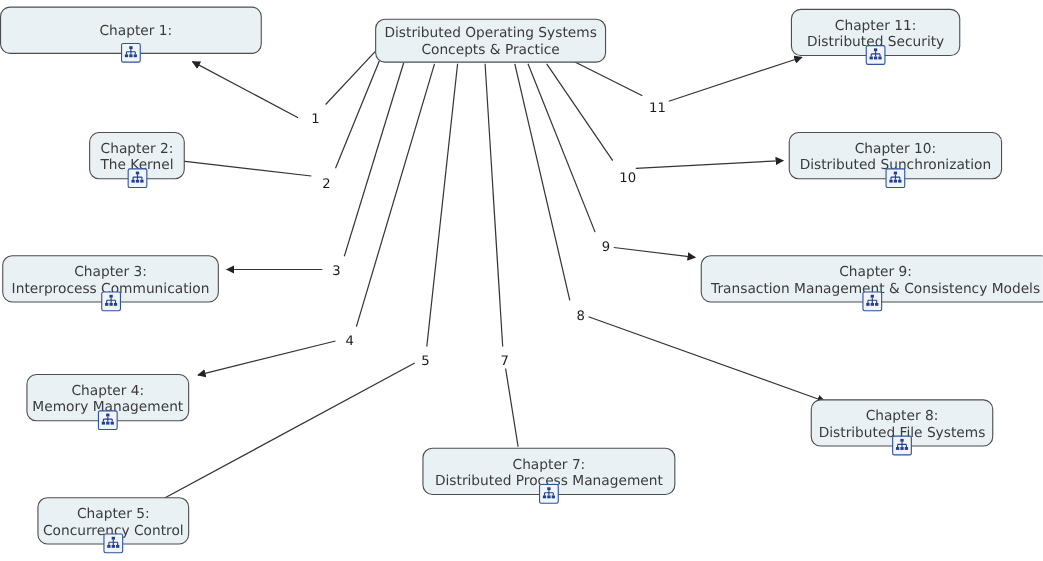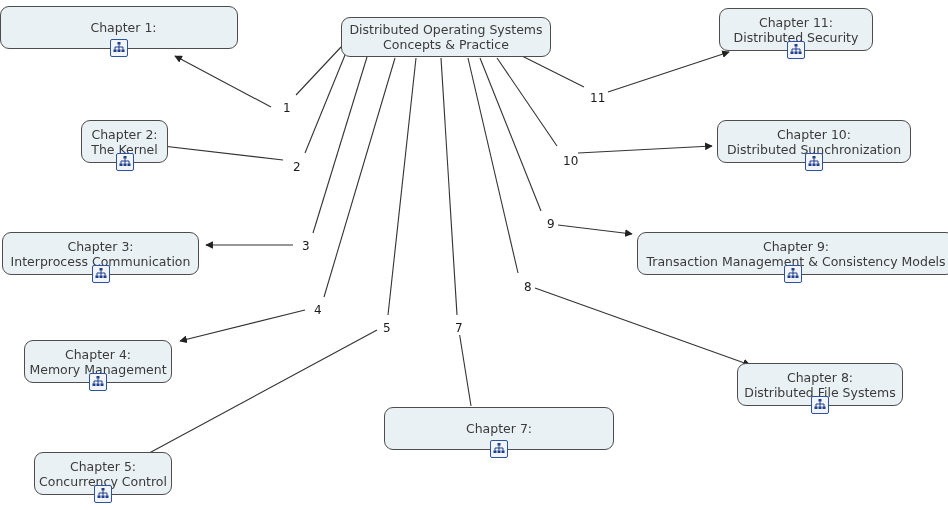--- a/index.html
+++ b/index.html
@@ -218,20 +218,21 @@
           <path d="M7 3.6 L7 6 M3 6 L11 6 M3 6 L3 8.4 M7 6 L7 8.4 M11 6 L11 8.4" stroke="#1f3f8f" stroke-width="1" fill="none"></path>
           <rect x="1.5" y="8.4" width="3" height="2.6" fill="#1f3f8f"></rect>
           <rect x="5.5" y="8.4" width="3" height="2.6" fill="#1f3f8f"></rect>
           <rect x="9.5" y="8.4" width="3" height="2.6" fill="#1f3f8f"></rect>
         </svg>
       </span>
     </div>
 
     <div class="node" style="left:384px; top:407px; width:230px; height:43px;">
       <span class="line">Chapter 7:</span>
+      <span class="line">Distributed Process Management</span>
       <span class="node-badge">
         <svg width="14" height="14" viewBox="0 0 14 14" xmlns="http://www.w3.org/2000/svg">
           <rect x="5.5" y="1" width="3" height="2.6" fill="#1f3f8f"></rect>
           <path d="M7 3.6 L7 6 M3 6 L11 6 M3 6 L3 8.4 M7 6 L7 8.4 M11 6 L11 8.4" stroke="#1f3f8f" stroke-width="1" fill="none"></path>
           <rect x="1.5" y="8.4" width="3" height="2.6" fill="#1f3f8f"></rect>
           <rect x="5.5" y="8.4" width="3" height="2.6" fill="#1f3f8f"></rect>
           <rect x="9.5" y="8.4" width="3" height="2.6" fill="#1f3f8f"></rect>
         </svg>
       </span>
     </div>

